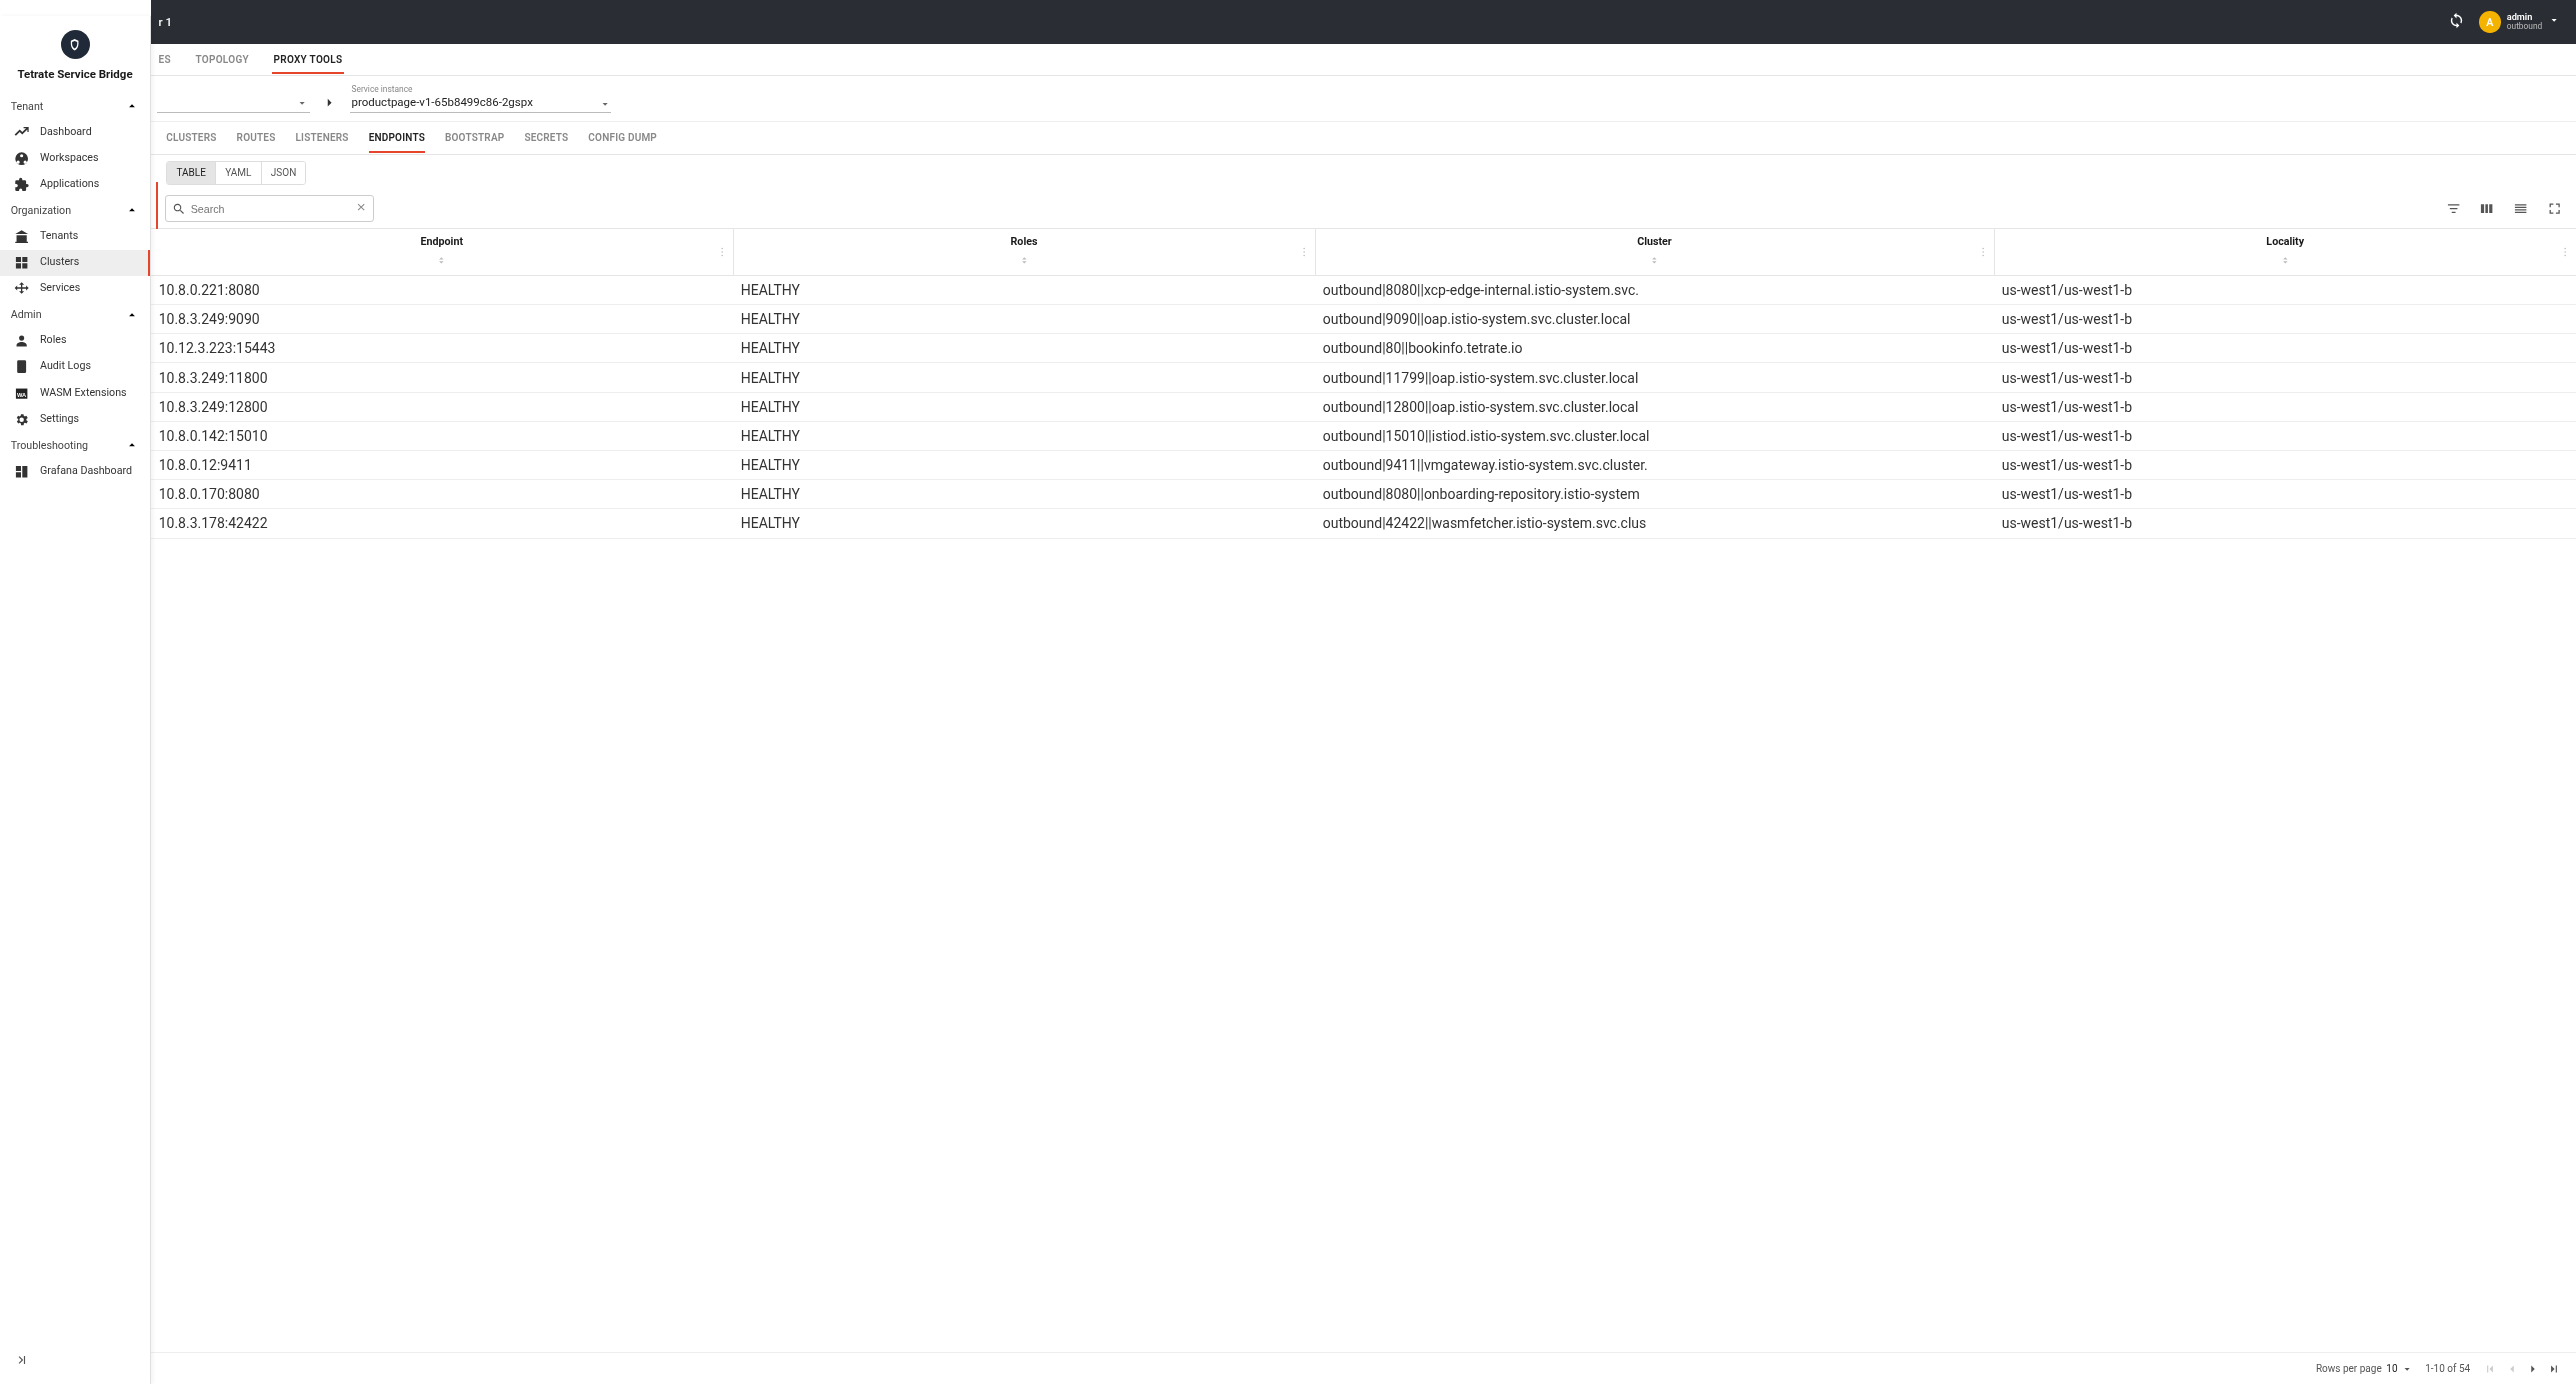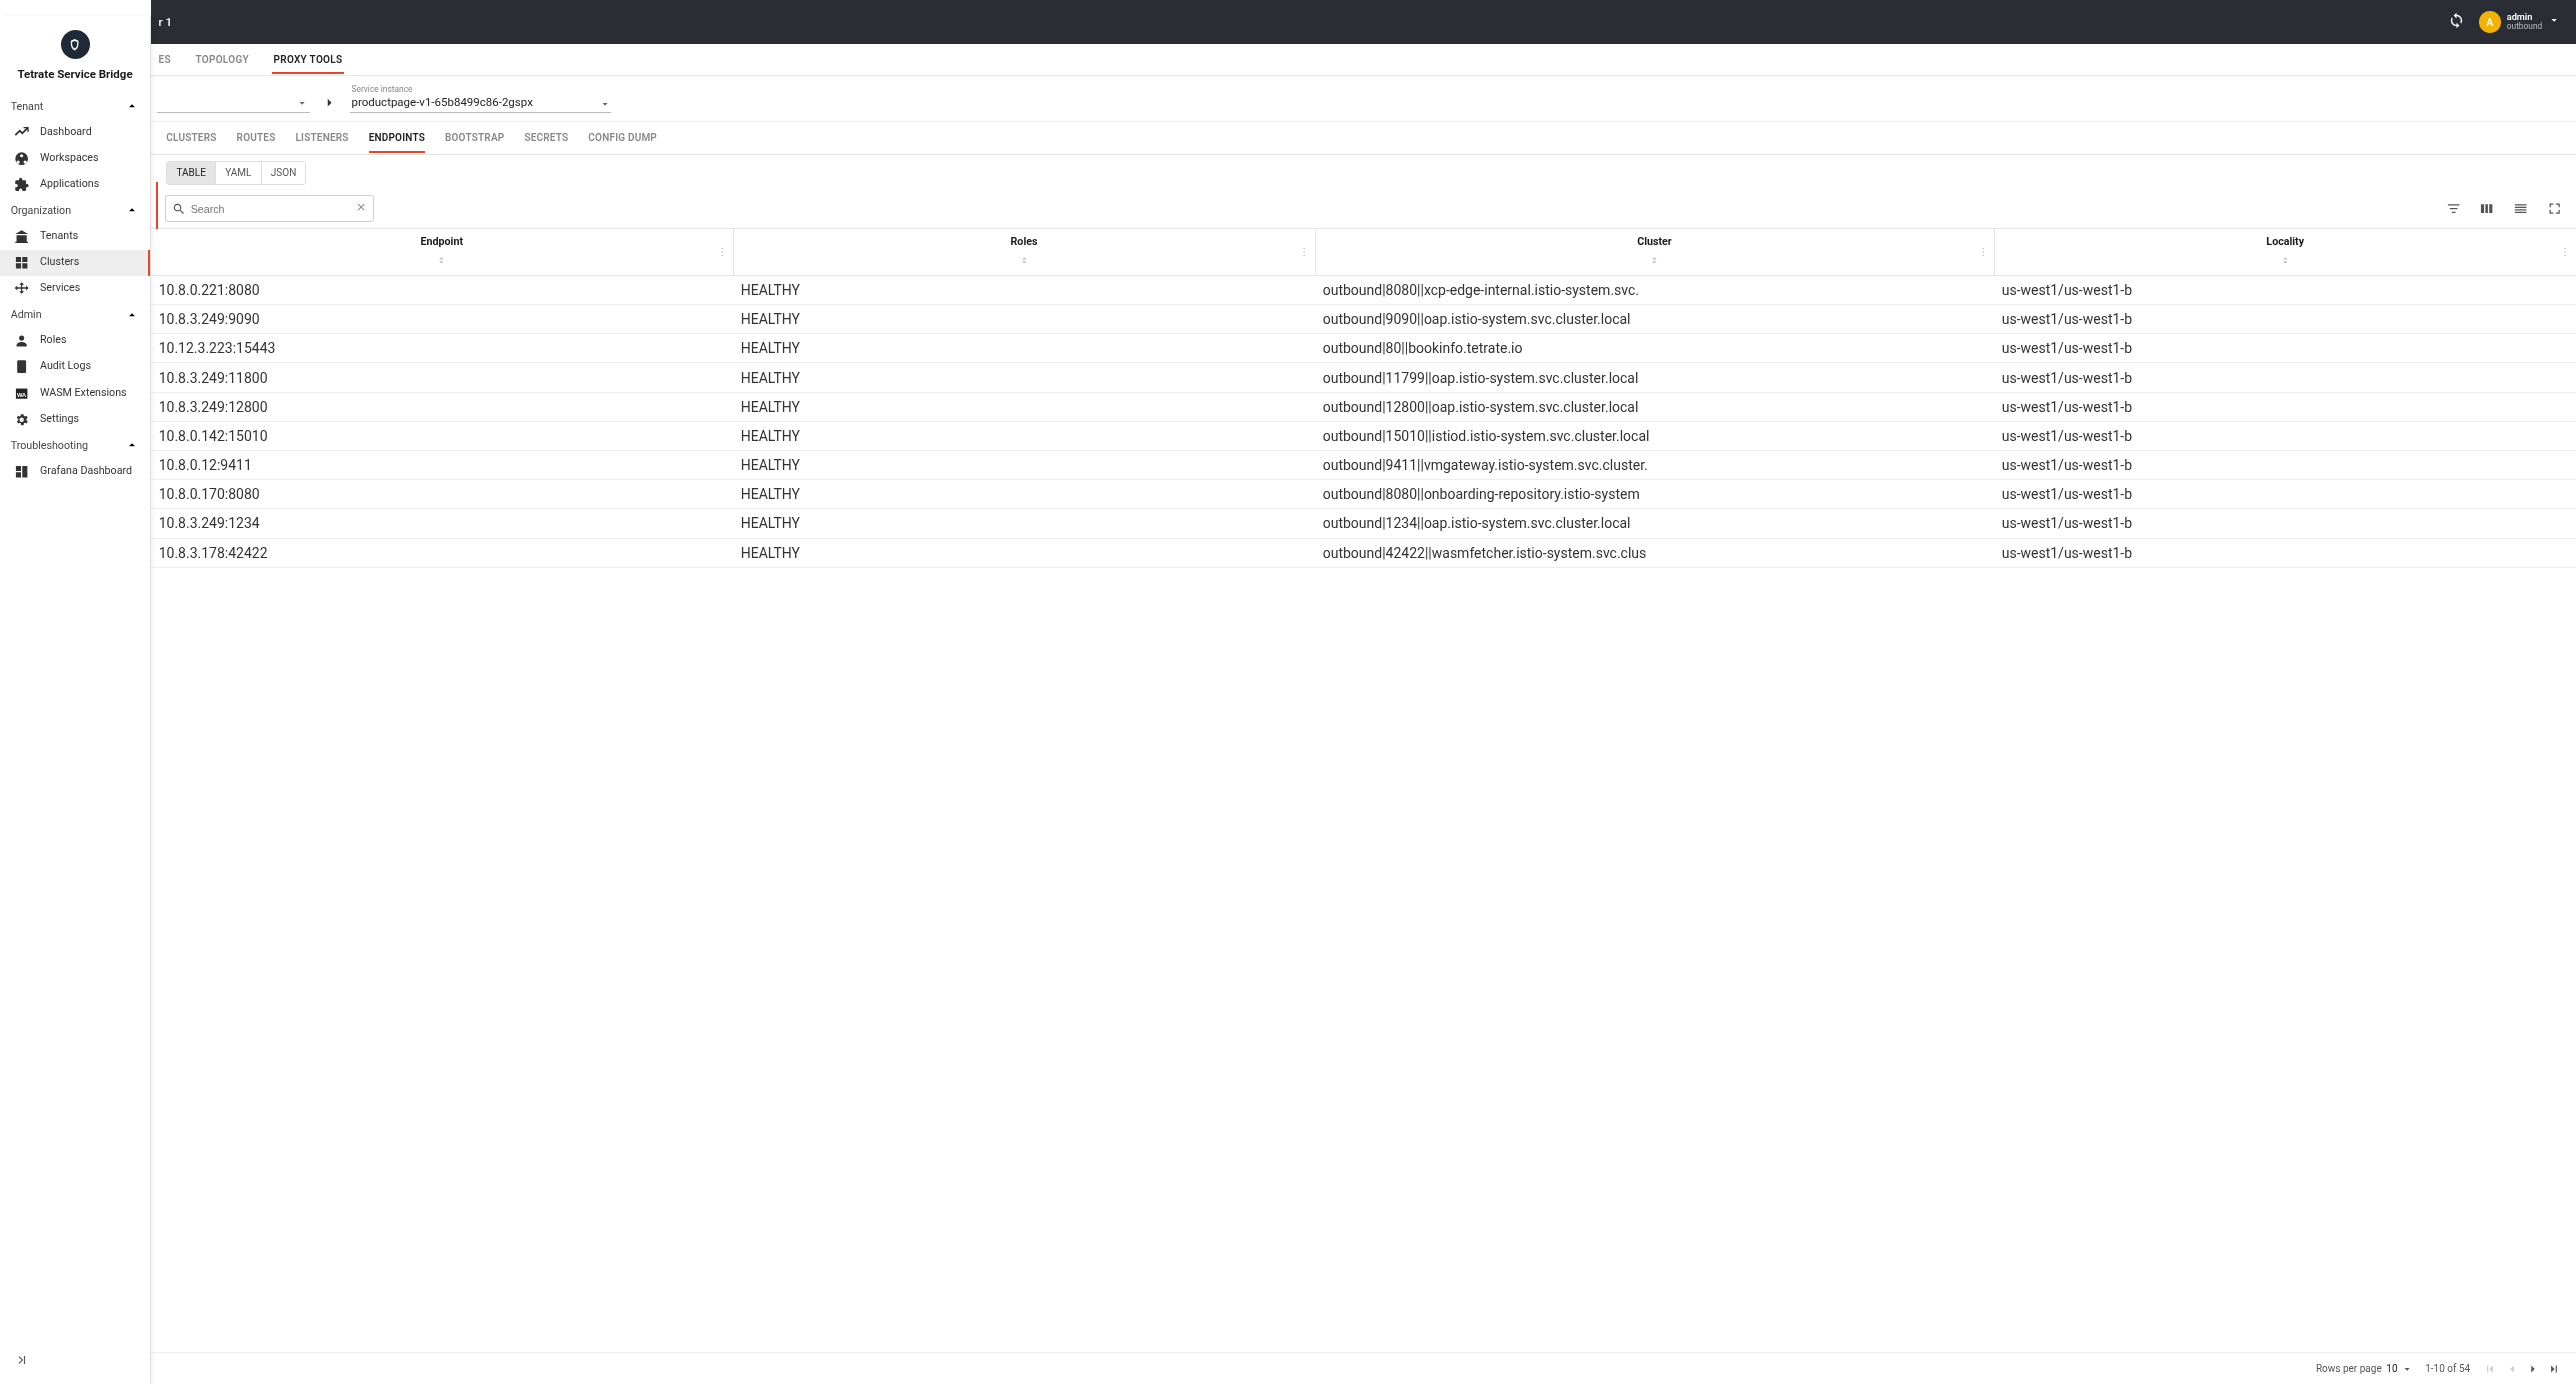--- a/index.html
+++ b/index.html
@@ -593,26 +593,20 @@
               <td>outbound|9411||vmgateway.istio-system.svc.cluster.</td>
               <td>us-west1/us-west1-b</td>
             </tr>
             <tr>
               <td>10.8.0.170:8080</td>
               <td>HEALTHY</td>
               <td>outbound|8080||onboarding-repository.istio-system</td>
               <td>us-west1/us-west1-b</td>
             </tr>
             <tr>
-              <td>10.8.3.249:1234</td>
-              <td>HEALTHY</td>
-              <td>outbound|1234||oap.istio-system.svc.cluster.local</td>
-              <td>us-west1/us-west1-b</td>
-            </tr>
-            <tr>
               <td>10.8.3.178:42422</td>
               <td>HEALTHY</td>
               <td>outbound|42422||wasmfetcher.istio-system.svc.clus</td>
               <td>us-west1/us-west1-b</td>
             </tr>
           </tbody>
       </table>
     </div>
 
     <div class="pagination">

